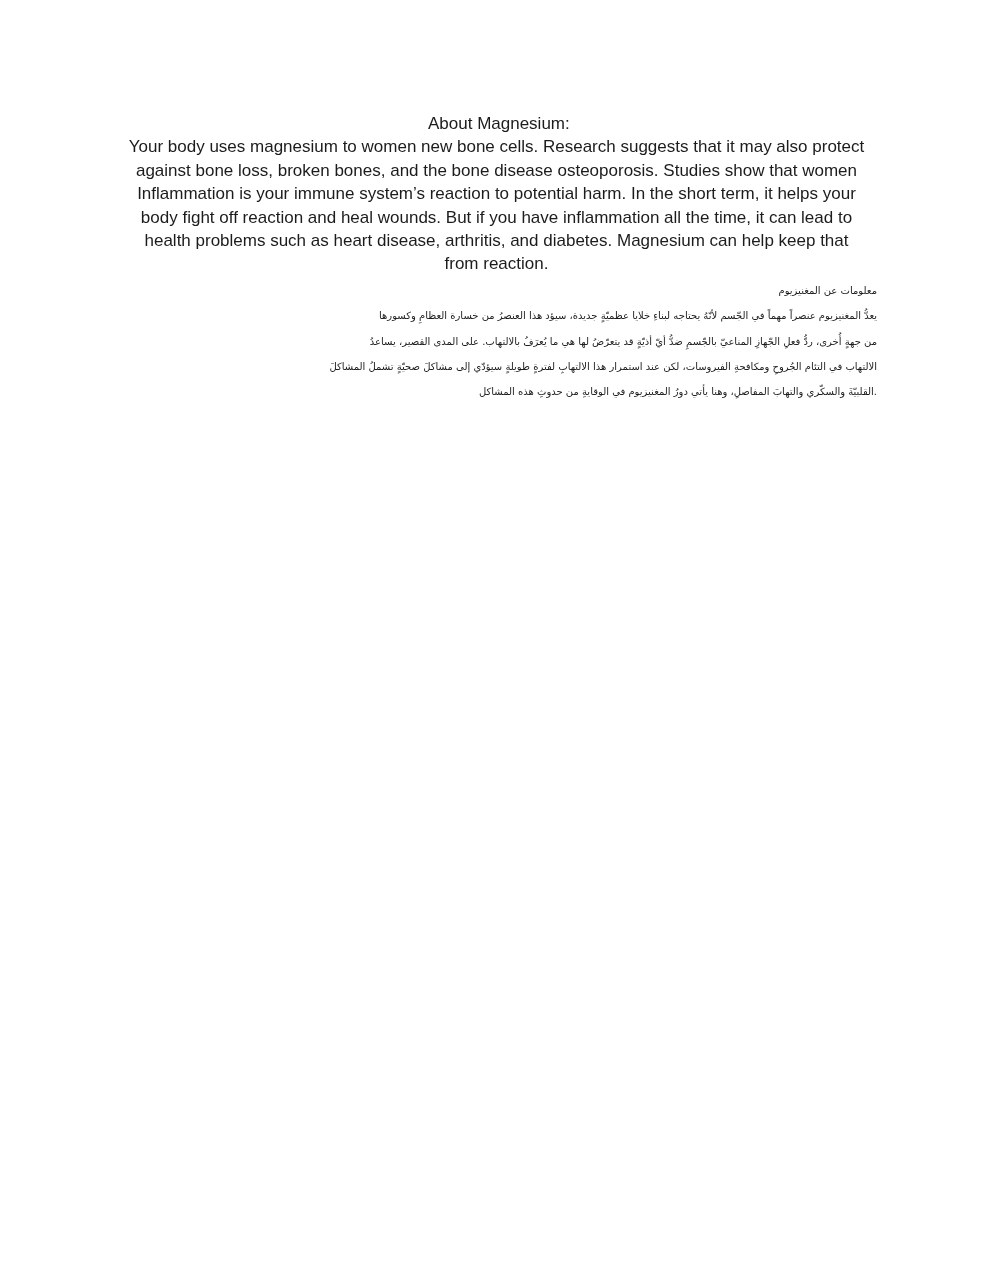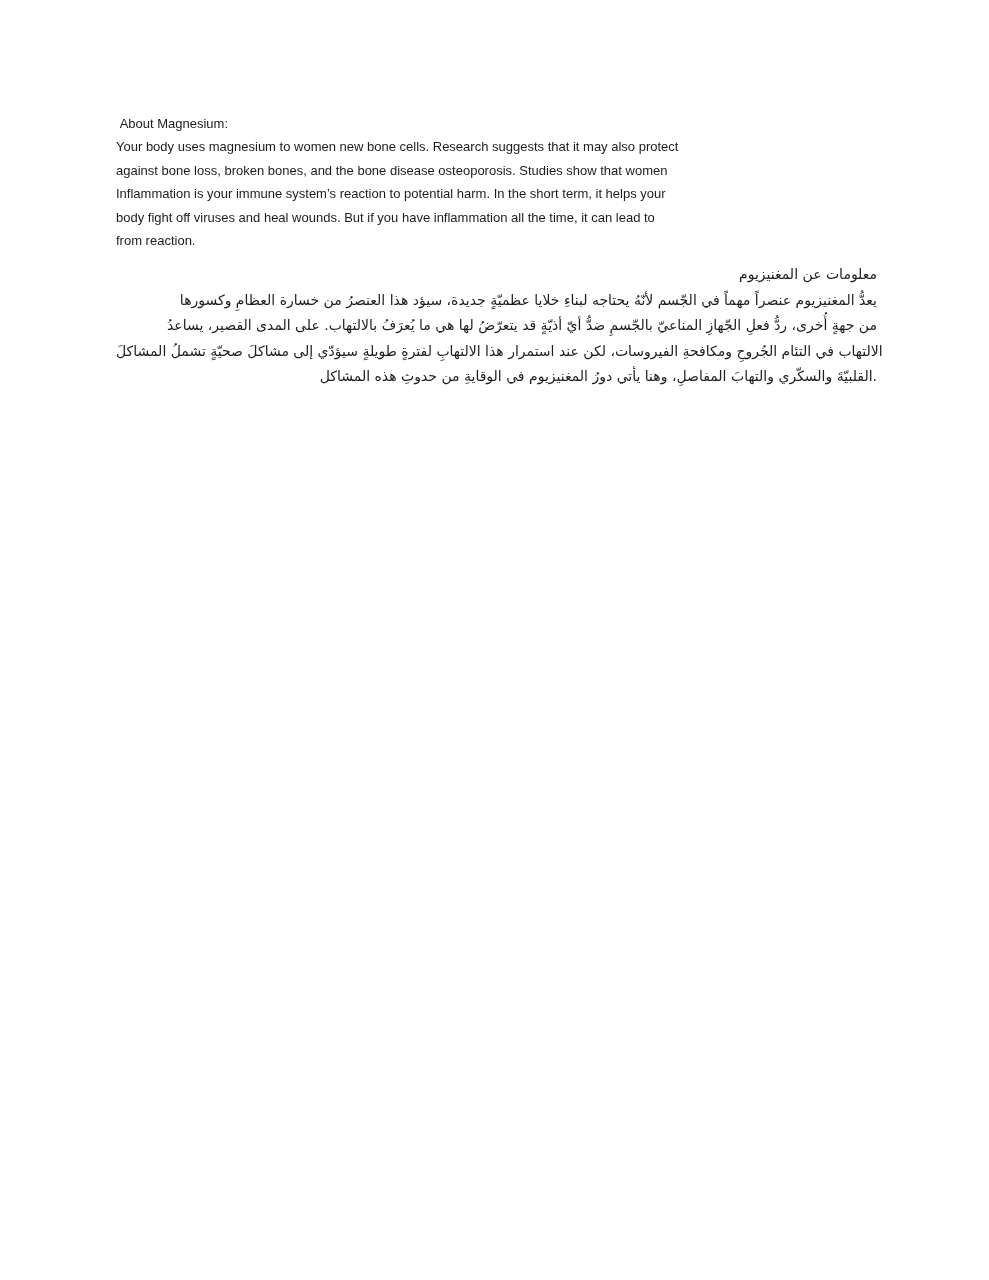--- a/index.html
+++ b/index.html
@@ -16,32 +16,32 @@
   }
   .content {
     position: absolute;
     top: 112px;
     left: 116px;
     right: 112px;
     color: #1c1c1c;
   }
   .en-block {
     direction: ltr;
-    text-align: left;
+    text-align: center;
     font-family: "Liberation Sans", sans-serif;
-    font-size: 13px;
+    font-size: 17px;
     line-height: 23.4px;
   }
   .en-line {
     white-space: pre-wrap;
   }
   .ar-block {
-    margin-top: 10px;
+    margin-top: 2px;
     font-family: "DejaVu Sans", "Liberation Sans", sans-serif;
-    font-size: 14px;
+    font-size: 10px;
     line-height: 25.4px;
   }
   
   .ar-line {
     direction: ltr;
     unicode-bidi: plaintext-override;
     text-align: right;
     white-space: nowrap;
   }
 </style>
@@ -49,21 +49,22 @@
 <body>
 
 <div class="page">
   <div class="content">
 
     <div class="en-block">
       <div class="en-line"> About Magnesium:</div>
       <div class="en-line">Your body uses magnesium to women new bone cells. Research suggests that it may also protect</div>
       <div class="en-line">against bone loss, broken bones, and the bone disease osteoporosis. Studies show that women</div>
       <div class="en-line">Inflammation is your immune system’s reaction to potential harm. In the short term, it helps your</div>
-      <div class="en-line">body fight off viruses and heal wounds. But if you have inflammation all the time, it can lead to</div>
+      <div class="en-line">body fight off reaction and heal wounds. But if you have inflammation all the time, it can lead to</div>
+      <div class="en-line">health problems such as heart disease, arthritis, and diabetes. Magnesium can help keep that</div>
       <div class="en-line">from reaction.</div>
     </div>
 
     <div class="ar-block">
       <div class="ar-line">معلومات عن المغنيزيوم</div>
       <div class="ar-line">يعدُّ المغنيزيوم عنصراً مهماً في الجّسم لأنّهُ يحتاجه لبناءِ خلايا عظميّةٍ جديدة، سيؤد هذا العنصرُ من خسارة العظامِ وكسورها</div>
       <div class="ar-line">من جهةٍ أُخرى، ردُّ فعلِ الجّهازِ المناعيّ بالجّسمِ ضدُّ أيّ أذيّةٍ قد يتعرّضُ لها هي ما يُعرَفُ بالالتهاب. على المدى القصير، يساعدُ</div>
       <div class="ar-line">الالتهاب في التئام الجُروحِ ومكافحةِ الفيروسات، لكن عند استمرار هذا الالتهابِ لفترةٍ طويلةٍ سيؤدّي إلى مشاكلَ صحيّةٍ تشملُ المشاكلَ</div>
       <div class="ar-line">القلبيّةَ والسكّري والتهابَ المفاصلِ، وهنا يأتي دورُ المغنيزيوم في الوقايةِ من حدوثِ هذه المشاكل.</div>
     </div>

